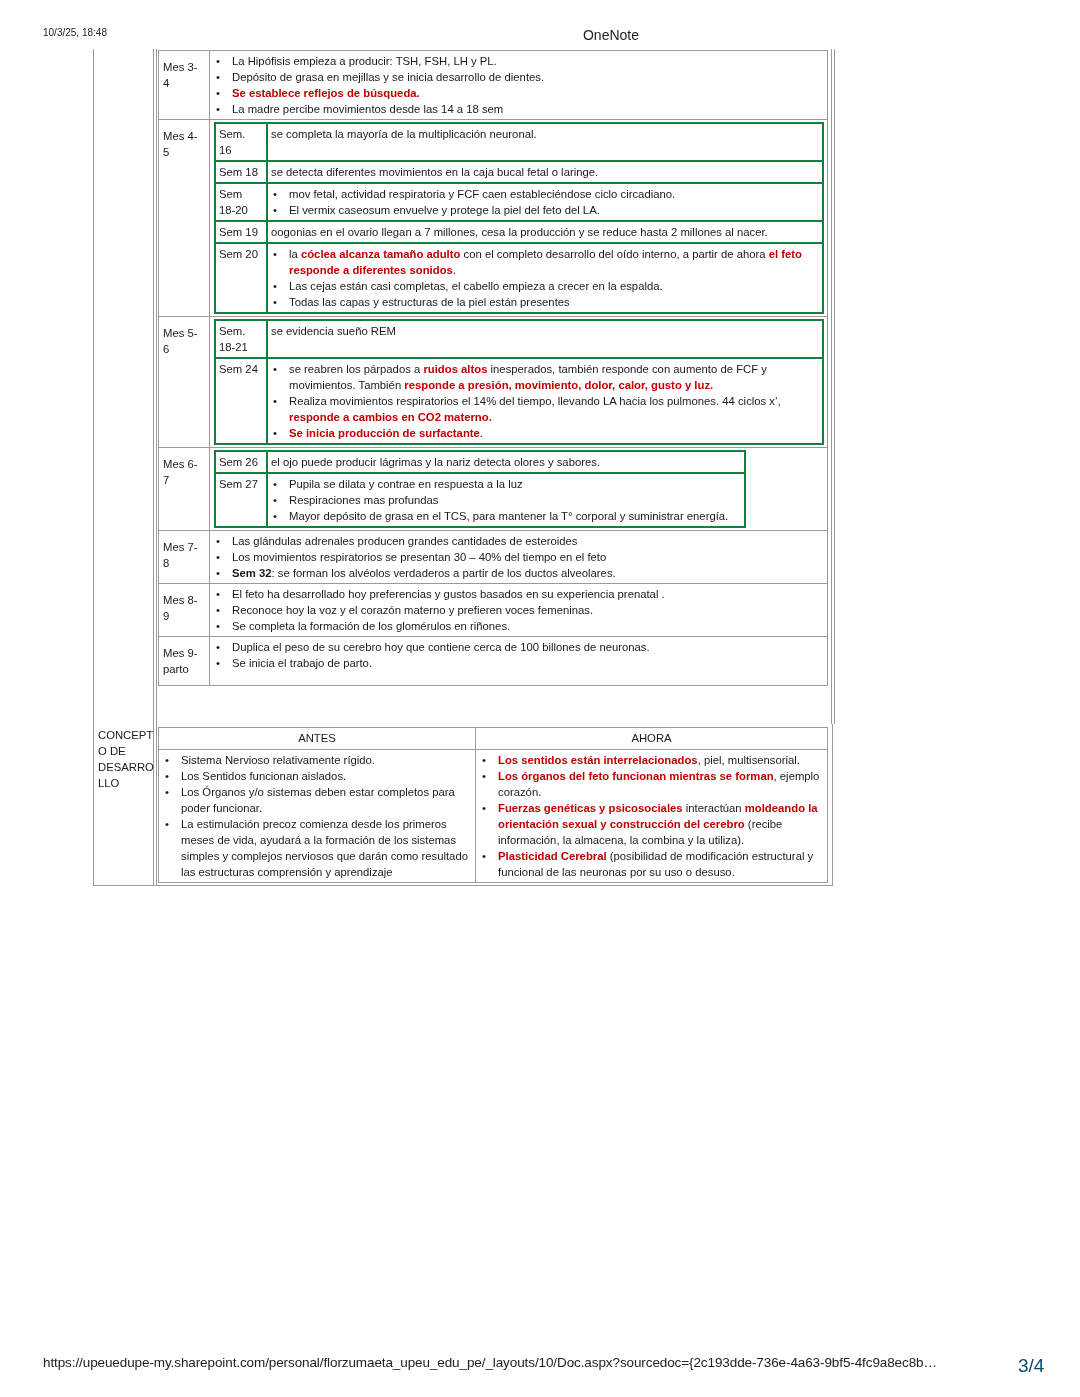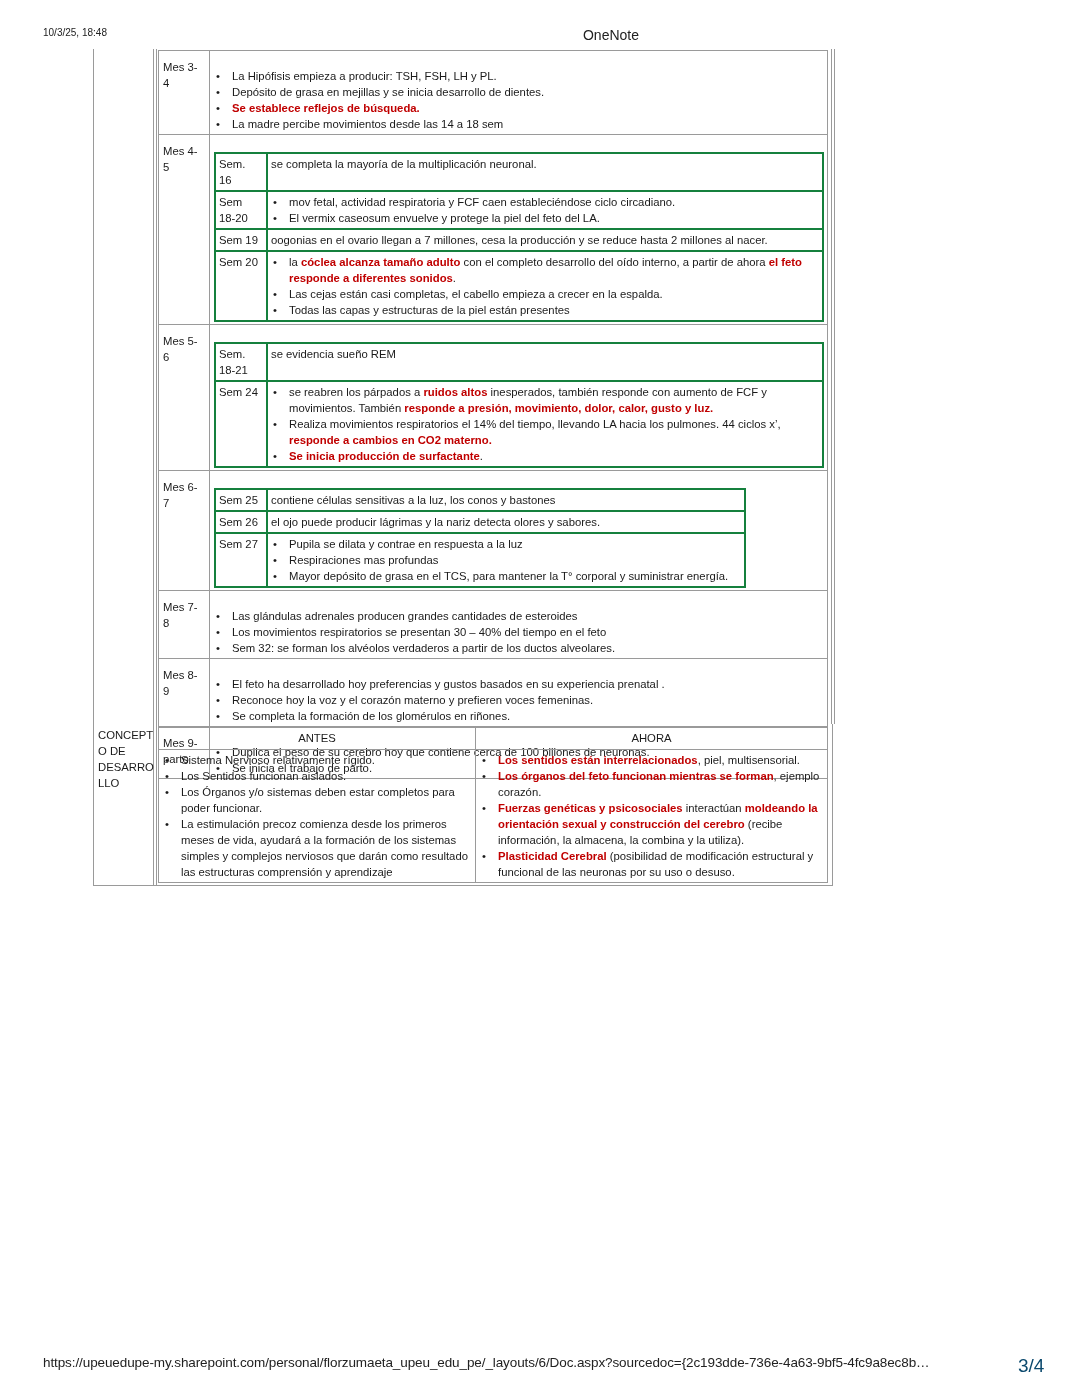--- a/index.html
+++ b/index.html
@@ -5,37 +5,37 @@
   html, body { margin: 0; padding: 0; background: #ffffff; }
   body { width: 1080px; height: 1397px; position: relative; overflow: hidden;
          font-family: "Liberation Sans", sans-serif; color: #1a1a1a; }
   .print-header-left { position: absolute; left: 43px; top: 27px; font-size: 10px; color: #222; }
   .print-header-center { position: absolute; left: 0; width: 1222px; top: 27px; text-align: center; font-size: 14px; color: #222; }
   .print-footer-left { position: absolute; left: 43px; top: 1355px; font-size: 13.5px; color: #222; letter-spacing: -0.1px; }
   .print-footer-right { position: absolute; left: 1018px; top: 1355px; font-size: 19px; color: #0c4a6e; }
 
   .doc { font-family: "Liberation Sans", sans-serif; font-size: 11.3px; line-height: 16px; color: #1a1a1a; }
   .red { color: #c00000; font-weight: bold; }
-  .bold { font-weight: normal; }
+  .bold { font-weight: bold; }
 
   
   .outer-left { position: absolute; left: 93px; top: 49px; width: 1px; height: 675px; background: #9a9a9a; }
   .outer-left2 { position: absolute; left: 153px; top: 49px; width: 2px; height: 675px; border-left: 1px solid #9a9a9a; border-right: 1px solid #9a9a9a; }
   .outer-right { position: absolute; left: 831px; top: 49px; width: 2px; height: 675px; border-left: 1px solid #9a9a9a; border-right: 1px solid #9a9a9a; }
 
   .months { position: absolute; left: 158px; top: 50px; width: 670px; border-collapse: collapse; }
   .months > tbody > tr > td { border: 1px solid #9a9a9a; vertical-align: top; padding: 8px 4px; }
   .months td.mes { width: 42px; }
   ul.b { margin: 0; padding: 0 0 0 18px; list-style: none; }
   ul.b li { position: relative; }
   ul.b li::before { content: "•"; position: absolute; left: -16px; top: 0; }
   .nested { border-collapse: collapse; width: 100%; margin: 0; }
   .nested td { border: 2px solid #15803d; vertical-align: top; padding: 2px 3px; }
   .nested td.sem { width: 44px; }
-  .months td.inner { padding: 17px 3px 2px 4px; }
+  .months td.inner { padding: 2px 3px 2px 4px; }
   .narrow { width: 532px; }
 
   
   .concept { position: absolute; left: 93px; top: 724px; width: 740px; height: 162px; border: 1px solid #9a9a9a; border-top: none; box-sizing: border-box; }
   .concept-label { position: absolute; left: 98px; top: 727px; width: 54px; line-height: 16px; }
   .concept-divider { position: absolute; left: 153px; top: 724px; width: 2px; height: 162px; border-left: 1px solid #9a9a9a; border-right: 1px solid #9a9a9a; }
   .concept-table { position: absolute; left: 158px; top: 727px; width: 670px; border-collapse: collapse; }
   .concept-table td, .concept-table th { border: 1px solid #9a9a9a; vertical-align: top; padding: 2px 4px; font-weight: normal; }
   .concept-table th { text-align: center; padding: 2px 4px 3px; }
   .concept-table td.c-antes { width: 308px; }
@@ -69,20 +69,24 @@
       <tr>
         <td class="mes">Mes 4-<br>5</td>
         <td class="inner">
           <table class="nested">
               <tbody>
                 <tr>
                   <td class="sem">Sem.<br>16</td>
                   <td>se completa la mayoría de la multiplicación neuronal.</td>
                 </tr>
                 <tr>
+                  <td class="sem">Sem 18</td>
+                  <td>se detecta diferentes movimientos en la caja bucal fetal o laringe.</td>
+                </tr>
+                <tr>
                   <td class="sem">Sem<br>18-20</td>
                   <td>
                     <ul class="b">
                       <li>mov fetal, actividad respiratoria y FCF caen estableciéndose ciclo circadiano.</li>
                       <li>El vermix caseosum envuelve y protege la piel del feto del LA.</li>
                     </ul>
                   </td>
                 </tr>
                 <tr>
                   <td class="sem">Sem 19</td>
@@ -125,24 +129,20 @@
               </tbody>
             </table>
         </td>
       </tr>
 
       <tr>
         <td class="mes">Mes 6-<br>7</td>
         <td class="inner">
           <table class="nested narrow">
               <tbody>
-                <tr>
-                  <td class="sem">Sem 25</td>
-                  <td>contiene células sensitivas a la luz, los conos y bastones</td>
-                </tr>
                 <tr>
                   <td class="sem">Sem 26</td>
                   <td>el ojo puede producir lágrimas y la nariz detecta olores y sabores.</td>
                 </tr>
                 <tr>
                   <td class="sem">Sem 27</td>
                   <td>
                     <ul class="b">
                       <li>Pupila se dilata y contrae en respuesta a la luz</li>
                       <li>Respiraciones mas profundas</li>
@@ -220,14 +220,14 @@
               <li><span class="red">Los órganos del feto funcionan mientras se forman</span><span>, ejemplo corazón.</span></li>
               <li><span class="red">Fuerzas genéticas y psicosociales</span><span> interactúan </span><span class="red">moldeando la orientación sexual y construcción del cerebro</span><span> (recibe información, la almacena, la combina y la utiliza).</span></li>
               <li><span class="red">Plasticidad Cerebral</span><span> (posibilidad de modificación estructural y funcional de las neuronas por su uso o desuso.</span></li>
             </ul>
         </td>
       </tr>
     </tbody>
   </table>
 </div>
 
-<div class="print-footer-left">https://upeuedupe-my.sharepoint.com/personal/florzumaeta_upeu_edu_pe/_layouts/6/Doc.aspx?sourcedoc={2c193dde-736e-4a63-9bf5-4fc9a8ec8b…</div>
+<div class="print-footer-left">https://upeuedupe-my.sharepoint.com/personal/florzumaeta_upeu_edu_pe/_layouts/10/Doc.aspx?sourcedoc={2c193dde-736e-4a63-9bf5-4fc9a8ec8b…</div>
 <div class="print-footer-right">3/4</div>
 
 </body></html>

